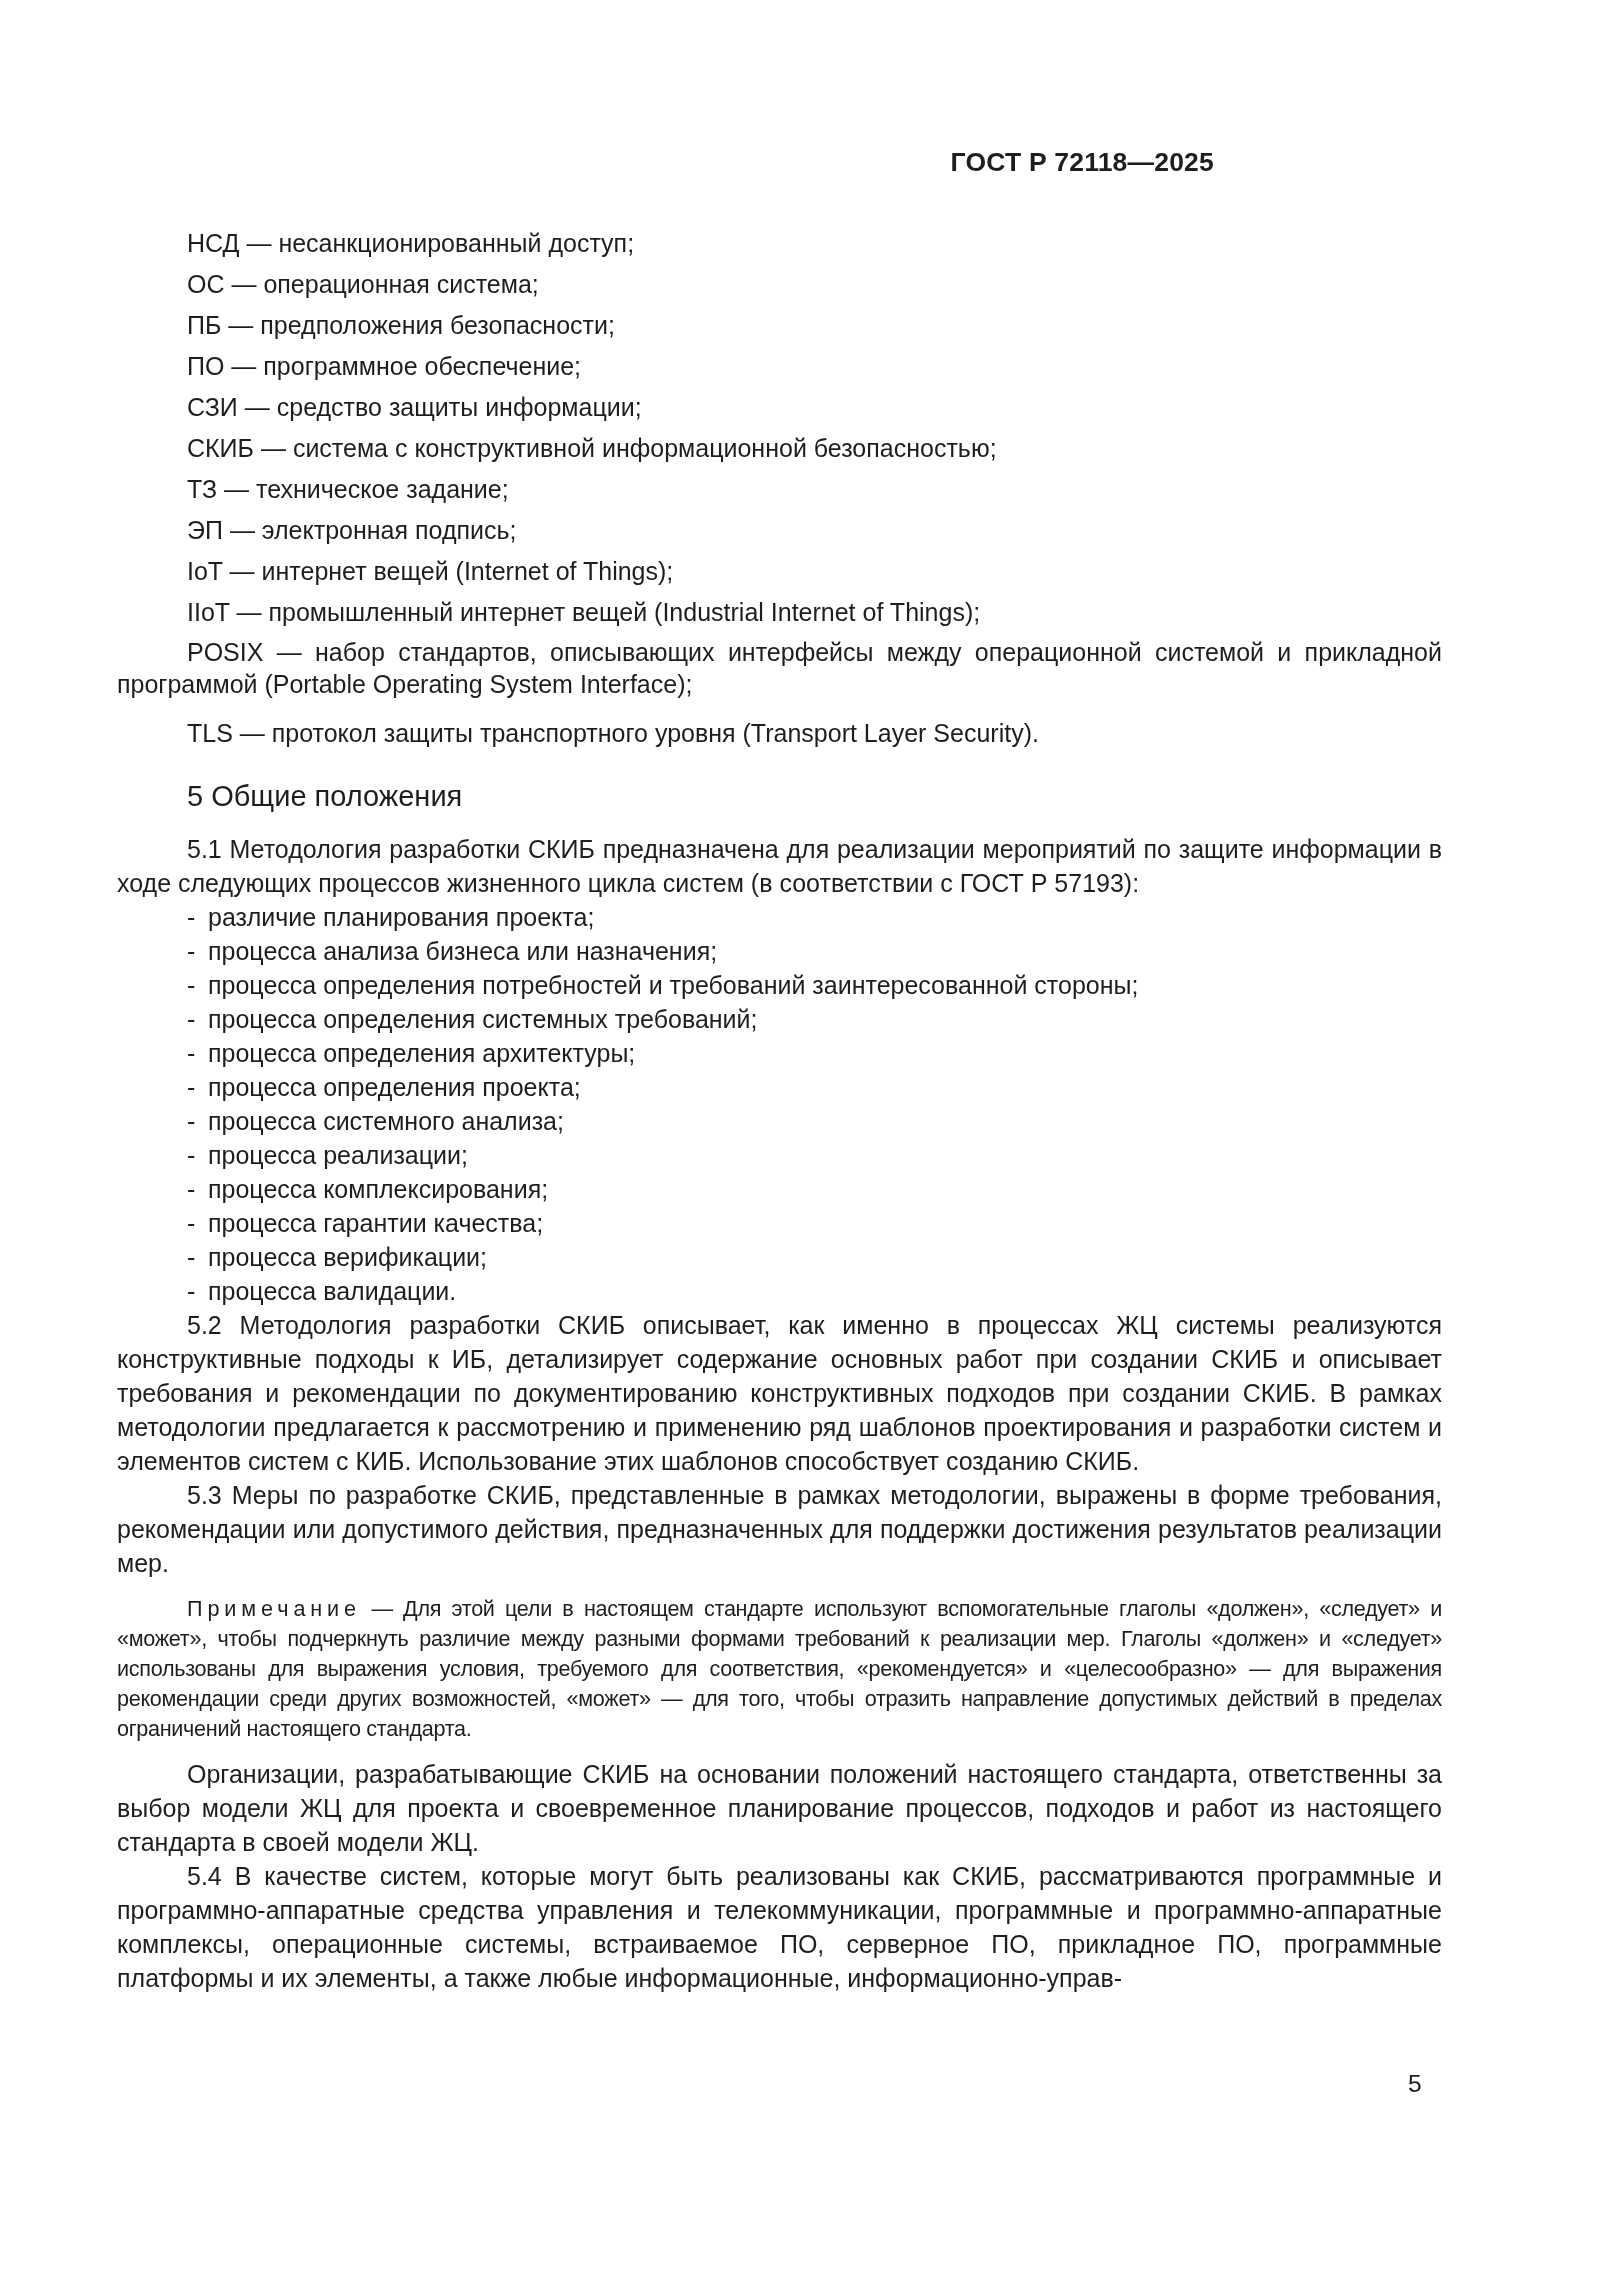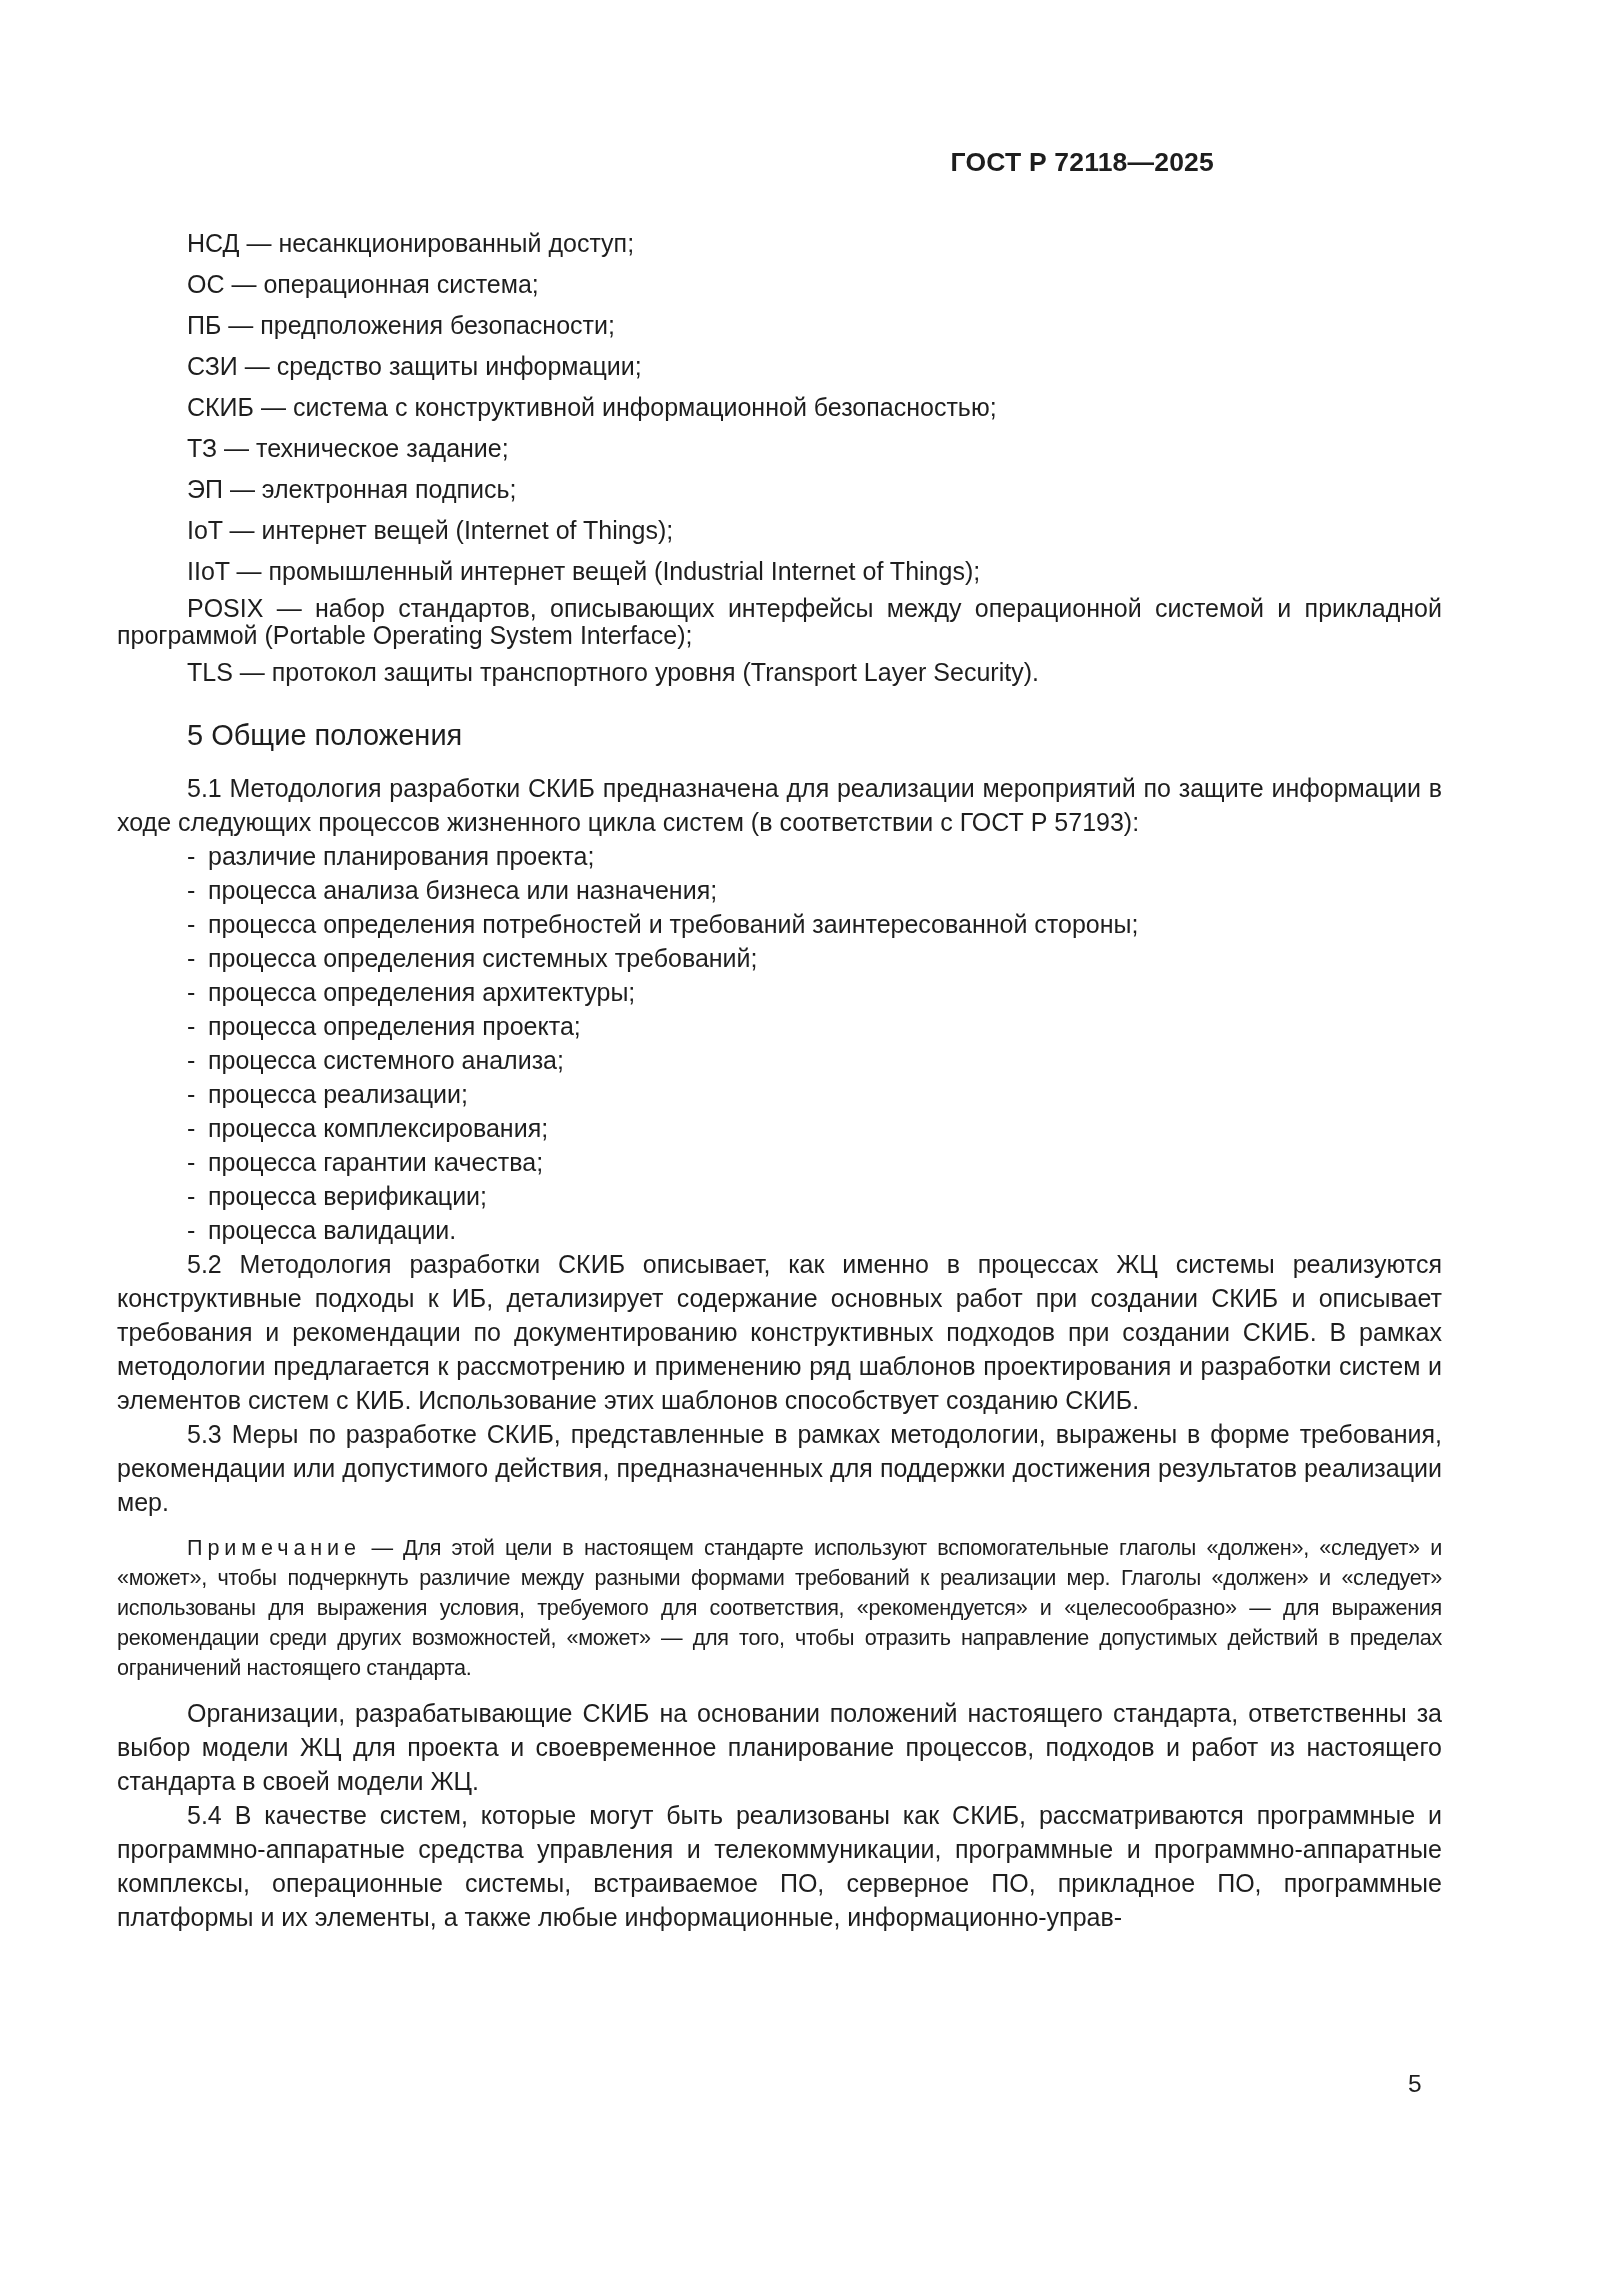--- a/index.html
+++ b/index.html
@@ -4,21 +4,21 @@
 <style>
   html, body { margin: 0; padding: 0; background: #ffffff; }
   body { width: 1621px; height: 2293px; position: relative; overflow: hidden;
          font-family: "Liberation Sans", sans-serif; color: #1e1e1e; }
   .page { position: absolute; left: 0; top: 0; width: 1392px; height: 2293px; }
   .header-code { position: absolute; right: 178px; top: 147px; font-weight: bold;
                  font-size: 26.5px; letter-spacing: 0.2px; }
   .content { position: absolute; left: 117px; top: 223px; width: 1325px; font-size: 25px; }
   .abbr-list { margin: 0; padding: 0; }
   .abbr { margin: 0; text-indent: 70px; line-height: 41px; text-align: justify; }
-  .abbr-long { line-height: 27px; margin-top: 2.9px; margin-bottom: 3px; }
+  .abbr-long { line-height: 32px; margin-top: 2.9px; margin-bottom: 13px; }
   .section-title { font-weight: normal; font-size: 29px; margin: 23.5px 0 15.7px 70px; line-height: 39px; }
   .para { margin: 0; text-indent: 70px; line-height: 34px; text-align: justify; }
   .bullets { margin: 0; padding: 0; list-style: none; }
   .bullet { position: relative; padding-left: 91px; line-height: 34px; }
   .bullet .dash { position: absolute; left: 70px; top: 0; }
   .note { margin: 13.7px 0 13.7px 0; font-size: 21.6px; line-height: 30px; text-indent: 70px;
           text-align: justify; letter-spacing: -0.3px; }
   .note-label { letter-spacing: 4.9px; }
   .page-number { position: absolute; left: 1408px; top: 2070px; font-size: 24.5px; }
 </style>
@@ -28,20 +28,21 @@
 <div class="page">
 
   <div class="header-code">ГОСТ Р 72118—2025</div>
 
   <div class="content">
 
     <div class="abbr-list">
       <p class="abbr">НСД — несанкционированный доступ;</p>
       <p class="abbr">ОС — операционная система;</p>
       <p class="abbr">ПБ — предположения безопасности;</p>
+      <p class="abbr">ПО — программное обеспечение;</p>
       <p class="abbr">СЗИ — средство защиты информации;</p>
       <p class="abbr">СКИБ — система с конструктивной информационной безопасностью;</p>
       <p class="abbr">ТЗ — техническое задание;</p>
       <p class="abbr">ЭП — электронная подпись;</p>
       <p class="abbr">IoT — интернет вещей (Internet of Things);</p>
       <p class="abbr">IIoT — промышленный интернет вещей (Industrial Internet of Things);</p>
       <p class="abbr abbr-long">POSIX — набор стандартов, описывающих интерфейсы между операционной системой и прикладной программой (Portable Operating System Interface);</p>
       <p class="abbr">TLS — протокол защиты транспортного уровня (Transport Layer Security).</p>
     </div>
 

